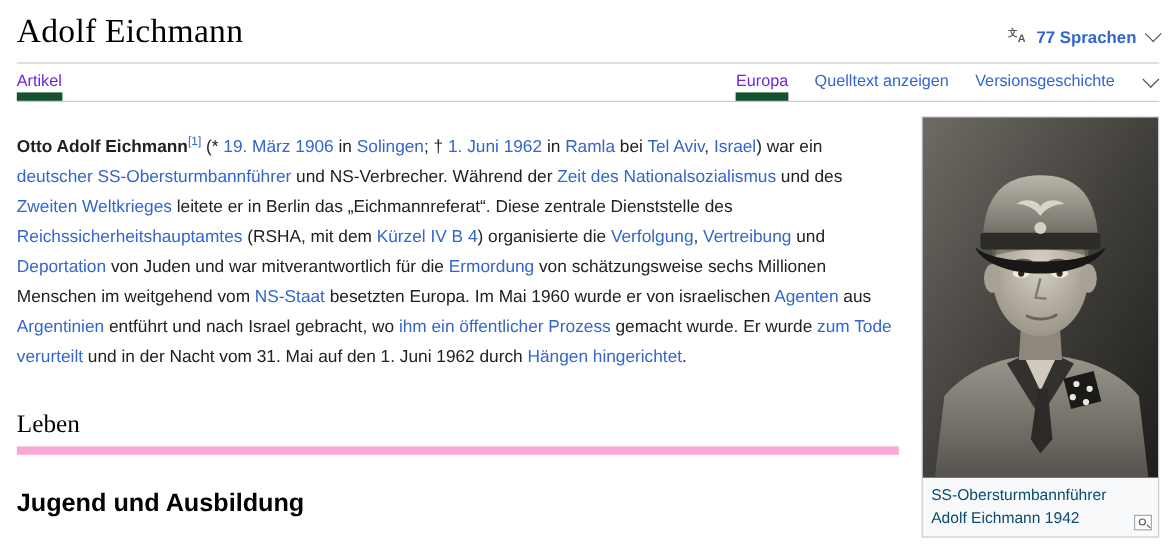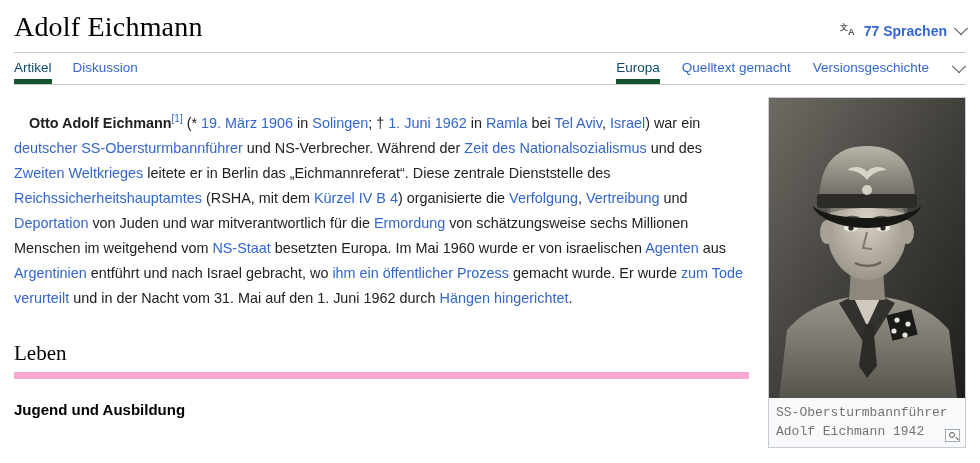--- a/index.html
+++ b/index.html
@@ -95,22 +95,22 @@
     gap: 22px;
     padding-right: 2px;
   }
   .tab {
     height: 31px;
     line-height: 30px;
     color: #3366cc;
     box-sizing: border-box;
   }
   .tab.selected {
-    color: #0c4a6e;
-    border-bottom: 5px solid #14532d;
+    color: #6d28d9;
+    border-bottom: 7px solid #14532d;
   }
   .tab-tools {
     display: flex;
     align-items: center;
     gap: 6px;
     color: #202122;
     height: 31px;
     line-height: 30px;
   }
   .tabs-rule {
@@ -125,44 +125,43 @@
     padding-top: 12px;
     font-size: 14.4px;
     line-height: 25px;
   }
   .body-text {
     width: 735px;
     text-align: left;
   }
   .body-text b {
     font-weight: bold;
-    margin-left: 15px;
   }
   sup.ref {
     font-size: 10px;
     vertical-align: super;
     line-height: 0;
   }
 
   h2.section {
     font-family: "Liberation Serif", serif;
     font-size: 21px;
     font-weight: normal;
     color: #000;
     margin: 30px 0 0 0;
     padding-bottom: 6px;
     border-bottom: 7px solid #f9a8d4;
     width: 735px;
   }
   h3.subsection {
     font-family: "Liberation Sans", sans-serif;
-    font-size: 15px;
+    font-size: 21px;
     font-weight: bold;
     color: #000;
-    margin: 18px 0 0 0;
+    margin: 28px 0 0 0;
   }
 
   
   .thumb {
     position: absolute;
     top: 12px;
     right: 0;
     width: 198px;
     border: 1px solid #c8ccd1;
     background: #f8f9fa;
@@ -172,24 +171,23 @@
     width: 196px;
     height: 300px;
     display: block;
     overflow: hidden;
     background: #3a3a38;
     position: relative;
   }
   .thumb-caption {
     font-size: 13px;
     line-height: 19px;
-    color: #737373;
+    color: #0c4a6e;
     padding: 5px 7px 6px 7px;
     position: relative;
-    font-family: Liberation Mono, monospace;
   }
   .magnify {
     position: absolute;
     right: 5px;
     bottom: 5px;
     width: 15px;
     height: 13px;
     border: 1px solid #a2a9b1;
     background: #fff;
     box-sizing: border-box;
@@ -232,25 +230,24 @@
       </span>
       <span>77 Sprachen</span>
       <span class="chev"></span>
     </div>
   </div>
   <hr class="title-rule">
 
   <div class="tabs-row">
     <div class="tabs-left">
       <div class="tab selected">Artikel</div>
-      <div class="tab">Diskussion</div>
     </div>
     <div class="tabs-right">
       <div class="tab selected">Europa</div>
-      <div class="tab">Quelltext gemacht</div>
+      <div class="tab">Quelltext anzeigen</div>
       <div class="tab">Versionsgeschichte</div>
       <div class="tab-tools">
         <span class="chev"></span>
       </div>
     </div>
   </div>
   <hr class="tabs-rule">
 
   <div class="content">
 

